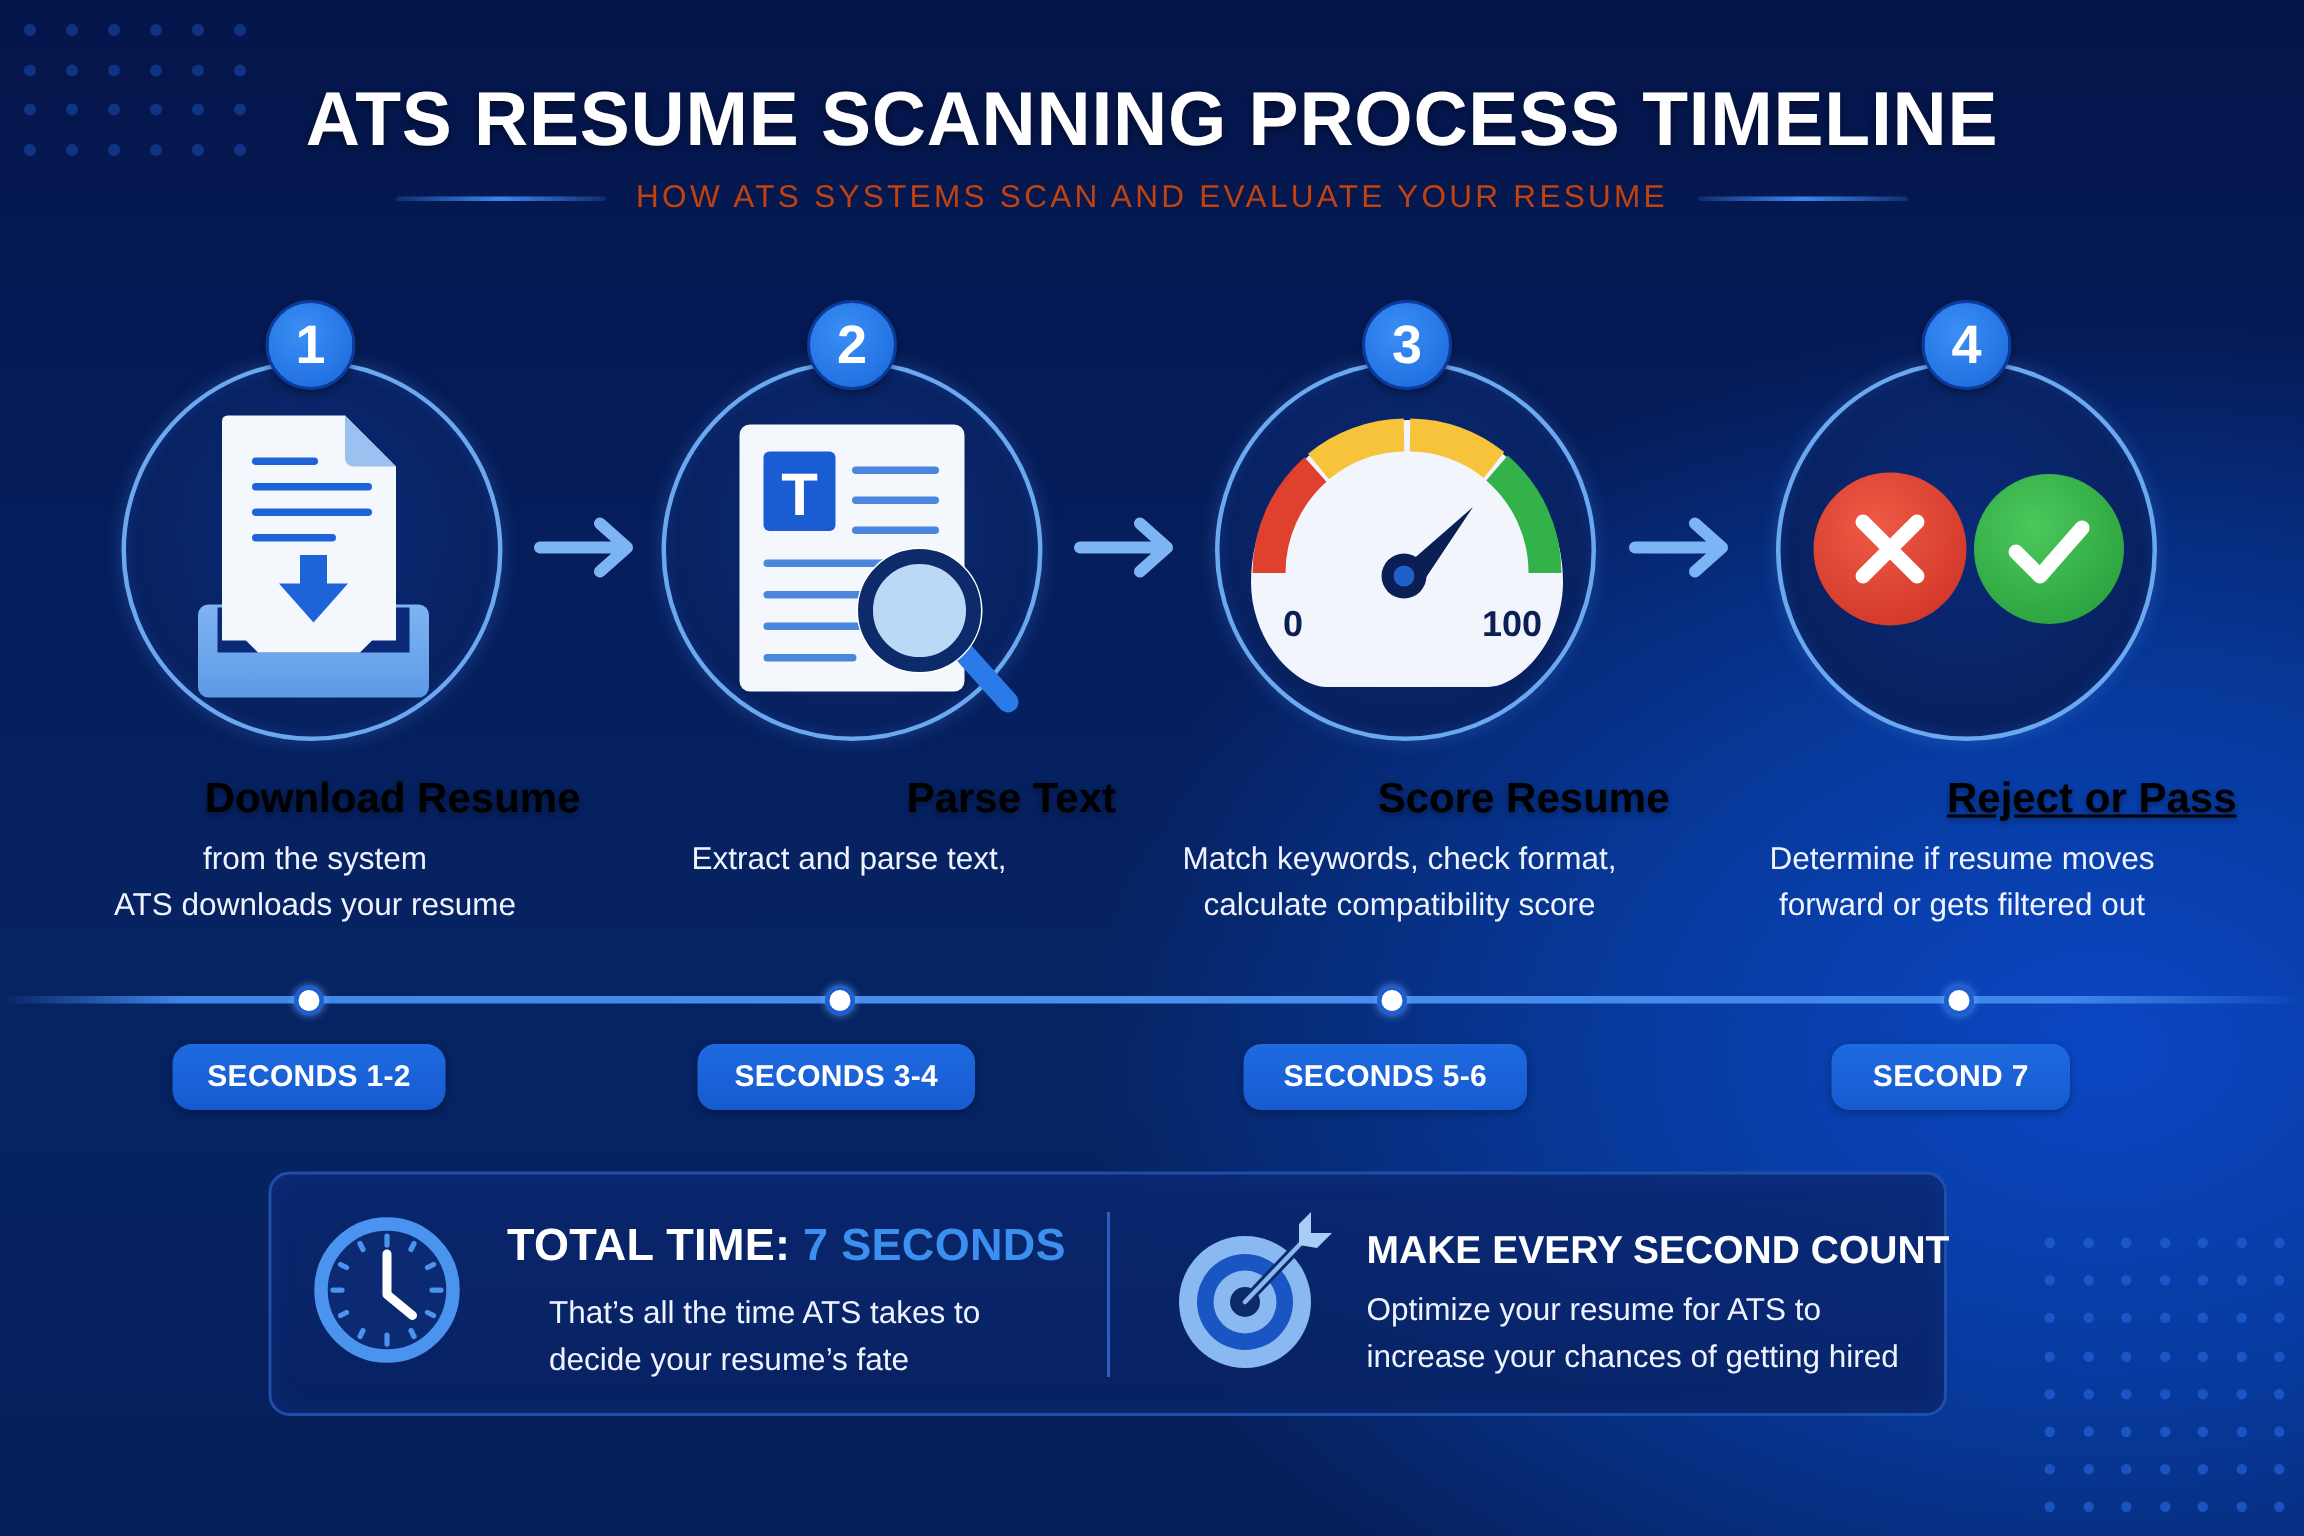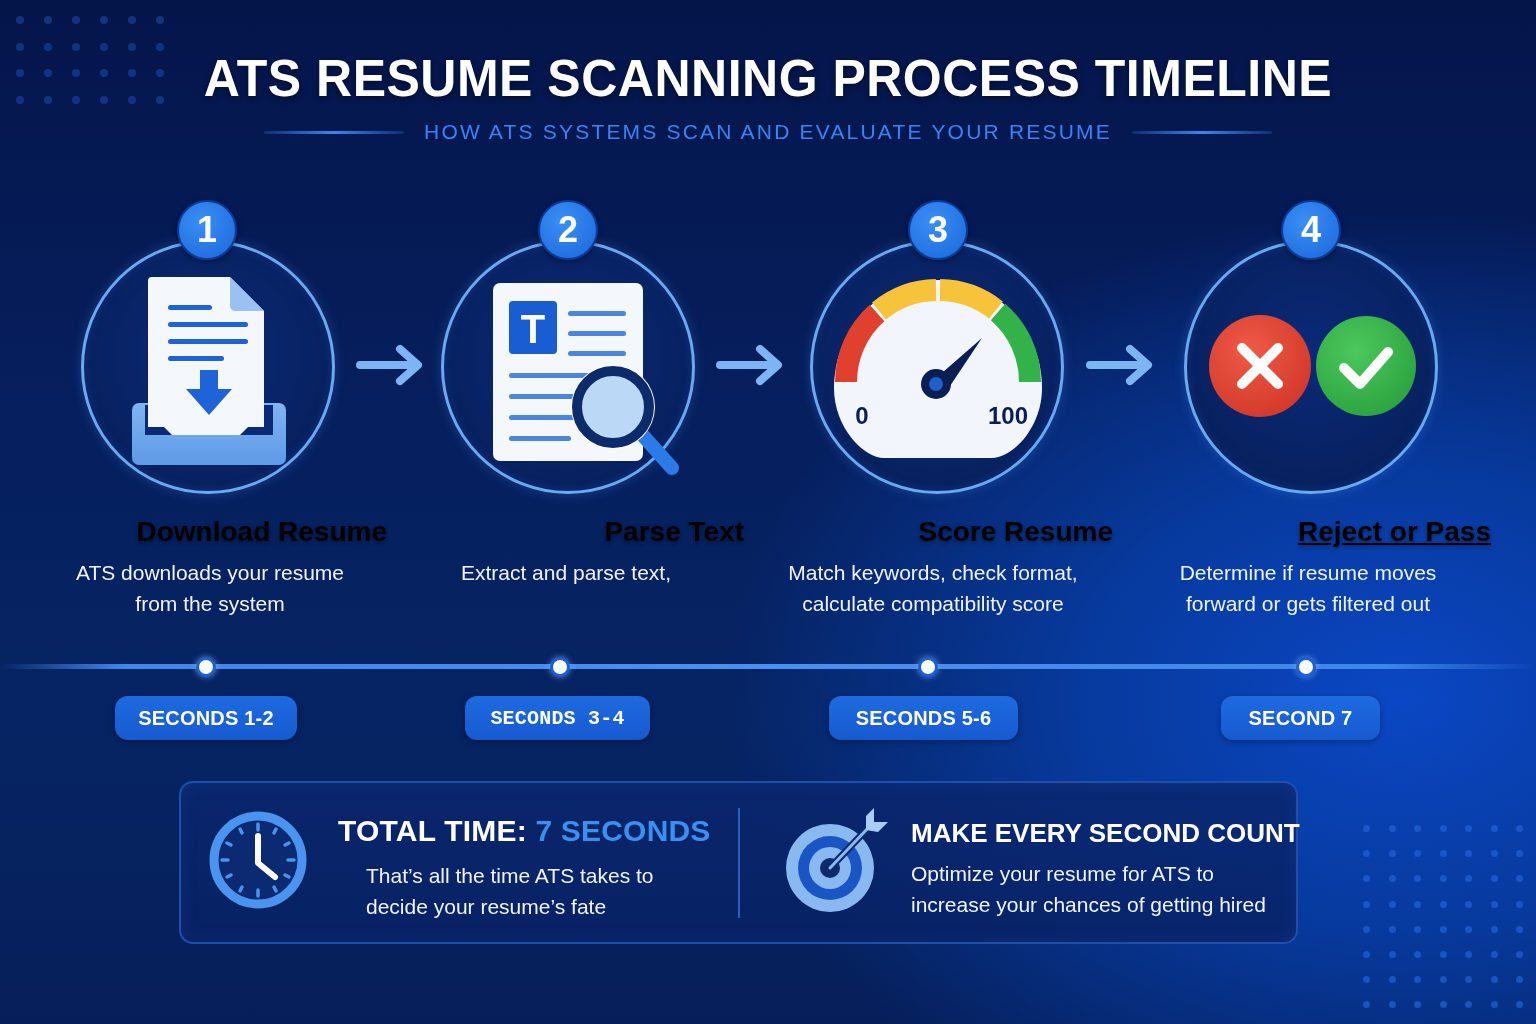--- a/index.html
+++ b/index.html
@@ -37,21 +37,21 @@
   .subtitle-row {
     position: absolute; top: 117px; left: 0; width: 1536px; height: 30px;
     display: flex; align-items: center; justify-content: center; gap: 20px;
   }
   .subtitle-row .rule {
     width: 140px; height: 3px;
     background: linear-gradient(90deg, rgba(60,130,240,0.2), #3a86ef, rgba(60,130,240,0.2));
     border-radius: 2px;
   }
   .subtitle {
-    font-size: 21px; letter-spacing: 2.2px; color: #3b82f6; font-weight: 400;
+    font-size: 21px; letter-spacing: 2.2px; color: #c2410c; font-weight: 400;
   }
 
   .step-ring {
     position: absolute; width: 254px; height: 254px; border-radius: 50%;
     border: 3px solid #6aa8f0;
     background: radial-gradient(circle at 50% 45%, #0a2a78 0%, #08215f 70%);
     box-shadow: 0 0 12px rgba(90,160,255,0.25), inset 0 0 10px rgba(40,100,220,0.25);
   }
   .step-badge {
     position: absolute; width: 60px; height: 60px; border-radius: 50%;
@@ -302,22 +302,22 @@
     <g>
       <circle cx="160" cy="54" r="50" fill="url(#greeng)"></circle>
       <path d="M138 56 L154 72 L182 40" fill="none" stroke="#ffffff" stroke-width="10" stroke-linecap="round" stroke-linejoin="round"></path>
     </g>
   </svg>
   <div class="step-badge" style="left:1281px; top:200px;">4</div>
 </div>
 
 <div class="step-title" style="left:27px; top:516px;">Download Resume</div>
 <div class="step-desc" style="left:20px; top:557px;">
+  <div>from the system</div>
   <div>ATS downloads your resume</div>
-  <div>from the system</div>
 </div>
 
 <div class="step-title" style="left:384px; top:516px;">Parse Text</div>
 <div class="step-desc" style="left:376px; top:557px;">
   <div>Extract and parse text,</div>
 </div>
 
 <div class="step-title" style="left:753px; top:516px;">Score Resume</div>
 <div class="step-desc" style="left:743px; top:557px;">
   <div>Match keywords, check format,</div>
@@ -330,21 +330,21 @@
   <div>forward or gets filtered out</div>
 </div>
 
 <div class="timeline-line"></div>
 <div class="timeline-node" style="left:196px; top:657px;"></div>
 <div class="timeline-node" style="left:550px; top:657px;"></div>
 <div class="timeline-node" style="left:918px; top:657px;"></div>
 <div class="timeline-node" style="left:1296px; top:657px;"></div>
 
 <div class="time-pill" style="left:115px; top:696px; width:182px;border-radius:13px;">SECONDS 1-2</div>
-<div class="time-pill" style="left:465px; top:696px; width:185px;font-family:Liberation Mono, monospace;">SECONDS 3-4</div>
+<div class="time-pill" style="left:465px; top:696px; width:185px;">SECONDS 3-4</div>
 <div class="time-pill" style="left:829px; top:696px; width:189px;">SECONDS 5-6</div>
 <div class="time-pill" style="left:1221px; top:696px; width:159px;">SECOND 7</div>
 
 <div class="summary-panel"></div>
 <div class="summary-divider"></div>
 
 <svg class="sum-icon" style="left:208px; top:808px;" width="100" height="104" viewBox="0 0 100 104">
   <circle cx="50" cy="52" r="44" fill="#0b2a72" stroke="#4a93ee" stroke-width="9"></circle>
   <g stroke="#4a93ee" stroke-width="3.5" stroke-linecap="round">
     <line x1="50" y1="16" x2="50" y2="22"></line>

